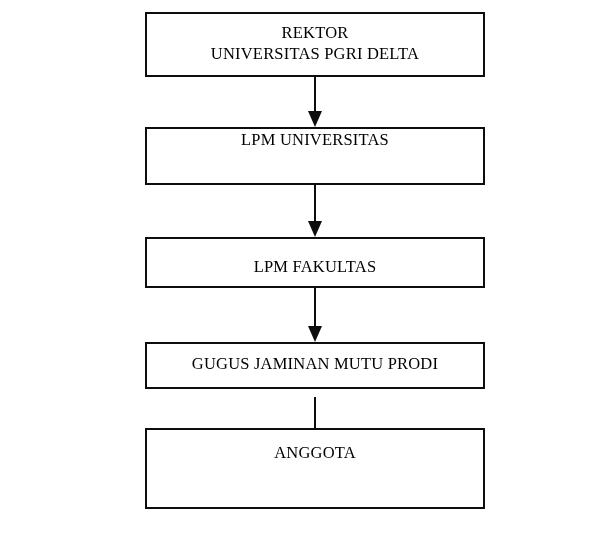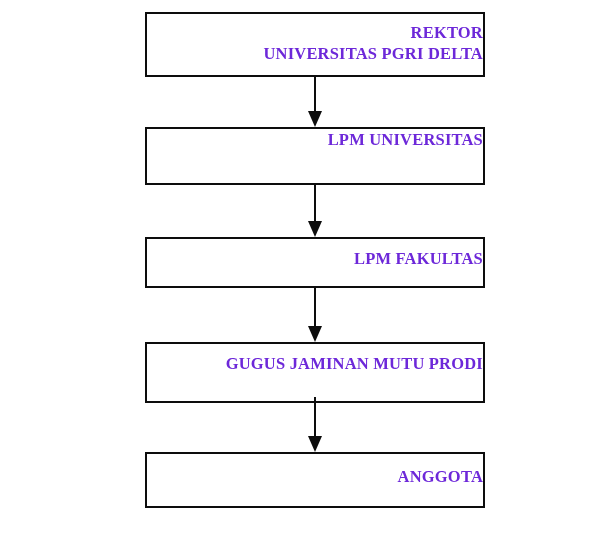--- a/index.html
+++ b/index.html
@@ -19,38 +19,38 @@
   }
   .node {
     position: absolute;
     left: 145px;
     width: 340px;
     box-sizing: border-box;
     border: 2px solid #0d0d0d;
     background: #ffffff;
   }
   .node-label {
-    text-align: right;
-    font-weight: bold;
-    color: #6d28d9;
+    text-align: center;
+    font-weight: normal;
+    color: #000000;
     font-size: 16.5px;
     line-height: 21px;
     letter-spacing: 0.2px;
     white-space: pre-line;
   }
   
   #node-0 { top: 12px;  height: 65px; }
   #node-0 .node-label { padding-top: 8px; }
   #node-1 { top: 127px; height: 58px; }
   #node-1 .node-label { }
   #node-2 { top: 237px; height: 51px; }
-  #node-2 .node-label { padding-top: 9px; }
-  #node-3 { top: 342px; height: 61px; }
+  #node-2 .node-label { padding-top: 17px; }
+  #node-3 { top: 342px; height: 47px; }
   #node-3 .node-label { padding-top: 9px; }
-  #node-4 { top: 452px; height: 56px; }
+  #node-4 { top: 428px; height: 81px; }
   #node-4 .node-label { padding-top: 12px; }
 
   .connector {
     position: absolute;
     left: 306px;
     width: 18px;
   }
   .connector svg { display: block; }
   #conn-0 { top: 77px;  height: 50px; }
   #conn-1 { top: 185px; height: 52px; }

